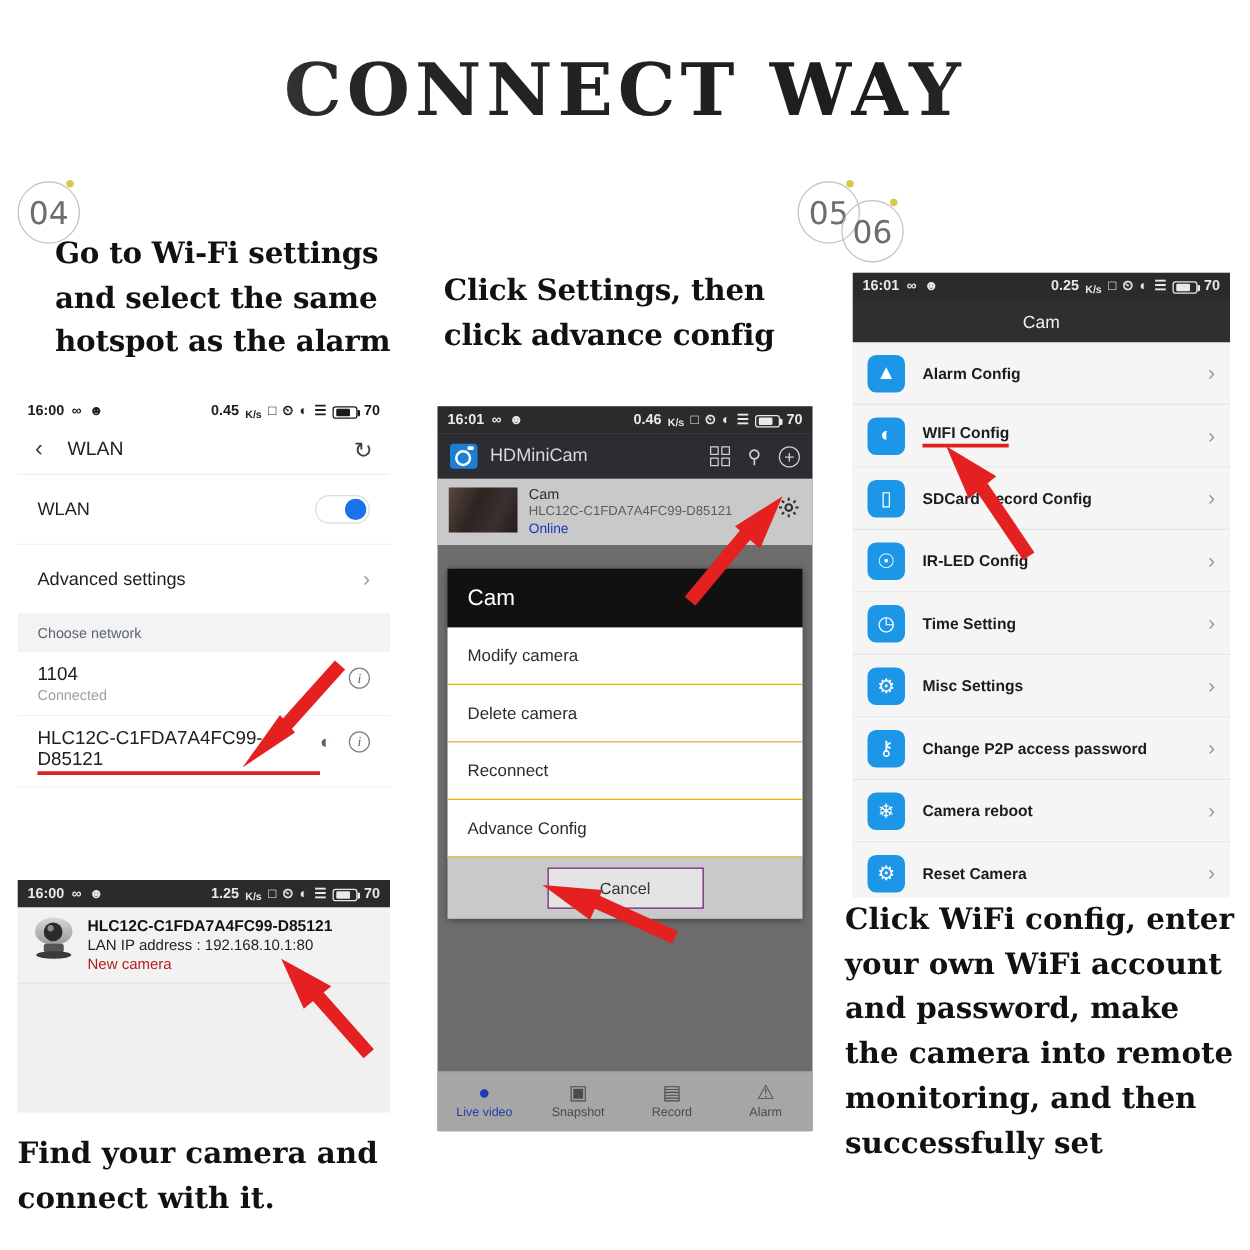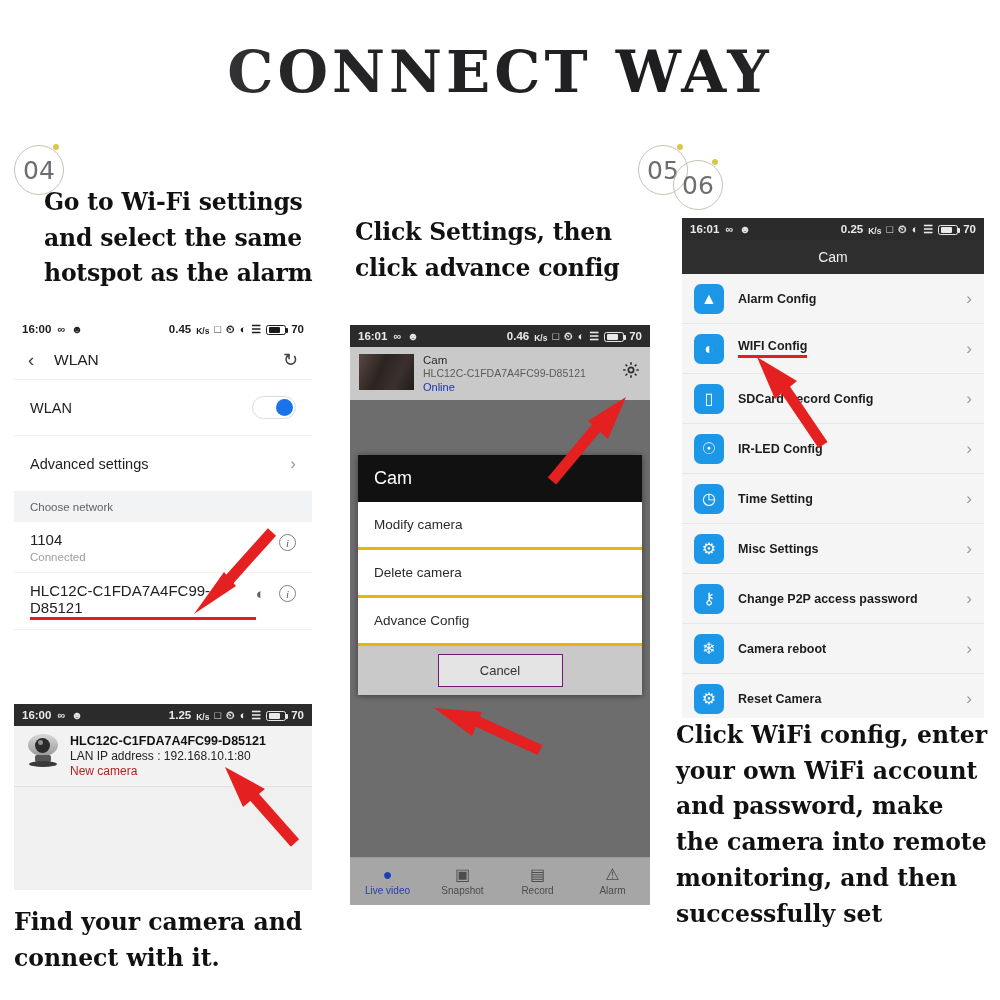--- a/index.html
+++ b/index.html
@@ -134,21 +134,21 @@
   .cam-thumb{width:55px;height:36px;flex:0 0 55px;margin-right:9px;
     background:linear-gradient(115deg,#5a4742 0%,#2c2420 40%,#3a3030 70%,#221c1a 100%);}
   .cam-n1{font-size:11.5px;color:#2a2a2a;}
   .cam-n2{font-size:10.5px;color:#5b5b5b;margin-top:1px;}
   .cam-n3{font-size:11px;color:#1b36b5;margin-top:2px;}
   .gear-ico{margin-left:auto;width:20px;height:20px;color:#2e2e2e;margin-top:6px;}
 
   
   .dialog{position:absolute;left:8px;top:130px;width:284px;box-shadow:0 1px 6px rgba(0,0,0,.45);}
   .dlg-head{background:#111;color:#fff;padding:13px 16px;font-size:18px;}
-  .dlg-item{background:#fff;padding:15px 16px;font-size:13.5px;color:#2b2b2b;border-bottom:3px solid #eab308;}
+  .dlg-item{background:#fff;padding:15px 16px;font-size:13.5px;color:#2b2b2b;border-bottom:1px solid #eab308;}
   .dlg-foot{background:#c9c9c9;padding:8px 0;display:flex;justify-content:center;}
   .dlg-cancel{background:#e4e4e4;border:1px solid #701a75;width:125px;text-align:center;padding:8px 0;font-size:13px;color:#333;}
 
   
   .tabbar{position:absolute;left:0;right:0;bottom:0;height:48px;background:#a6a6a6;display:flex;border-top:1px solid #9a9a9a;}
   .tab{flex:1;display:flex;flex-direction:column;align-items:center;justify-content:center;gap:2px;font-size:10px;color:#4c4c4c;}
   .tab.active{color:#2740a8;}
   .tab-glyph{font-size:16px;line-height:1;}
 
   
@@ -317,40 +317,55 @@
         <span class="sb-ico">⏲</span>
         <span class="sb-ico">◐</span>
         <span class="sb-ico">☰</span>
         <span class="batt">
             <i></i>
           </span>
         <span>70</span>
       </span>
     </div>
 
+    <div class="app-bar">
+      <span class="app-logo"></span>
+      <span class="app-name">HDMiniCam</span>
+      <span class="app-actions">
+        <span class="grid-ico">
+            <span></span>
+            <span></span>
+            <span></span>
+            <span></span>
+          </span>
+        <span style="font-size:15px;">⚲</span>
+        <span class="plus-ico">+</span>
+      </span>
+    </div>
 
     <div class="cam-row">
       <span class="cam-thumb"></span>
       <span>
         <div class="cam-n1">Cam</div>
         <div class="cam-n2">HLC12C-C1FDA7A4FC99-D85121</div>
         <div class="cam-n3">Online</div>
       </span>
       <span class="gear-ico">
         <svg viewBox="0 0 24 24" width="20" height="20" fill="none" stroke="currentColor" stroke-width="2">
           <circle cx="12" cy="12" r="3.2"></circle>
           <path d="M12 2.6v3M12 18.4v3M2.6 12h3M18.4 12h3M5.4 5.4l2.1 2.1M16.5 16.5l2.1 2.1M18.6 5.4l-2.1 2.1M7.5 16.5l-2.1 2.1"></path>
         </svg>
       </span>
     </div>
 
     <div class="dialog">
       <div class="dlg-head">Cam</div>
       <div class="dlg-item">Modify camera</div>
       <div class="dlg-item">Delete camera</div>
+      <div class="dlg-item">Reconnect</div>
       <div class="dlg-item">Advance Config</div>
       <div class="dlg-foot">
         <span class="dlg-cancel">Cancel</span>
       </div>
     </div>
 
     <div class="tabbar">
       <div class="tab active">
         <span class="tab-glyph" style="color:#1b3fb0;">●</span>
         <span>Live video</span>

